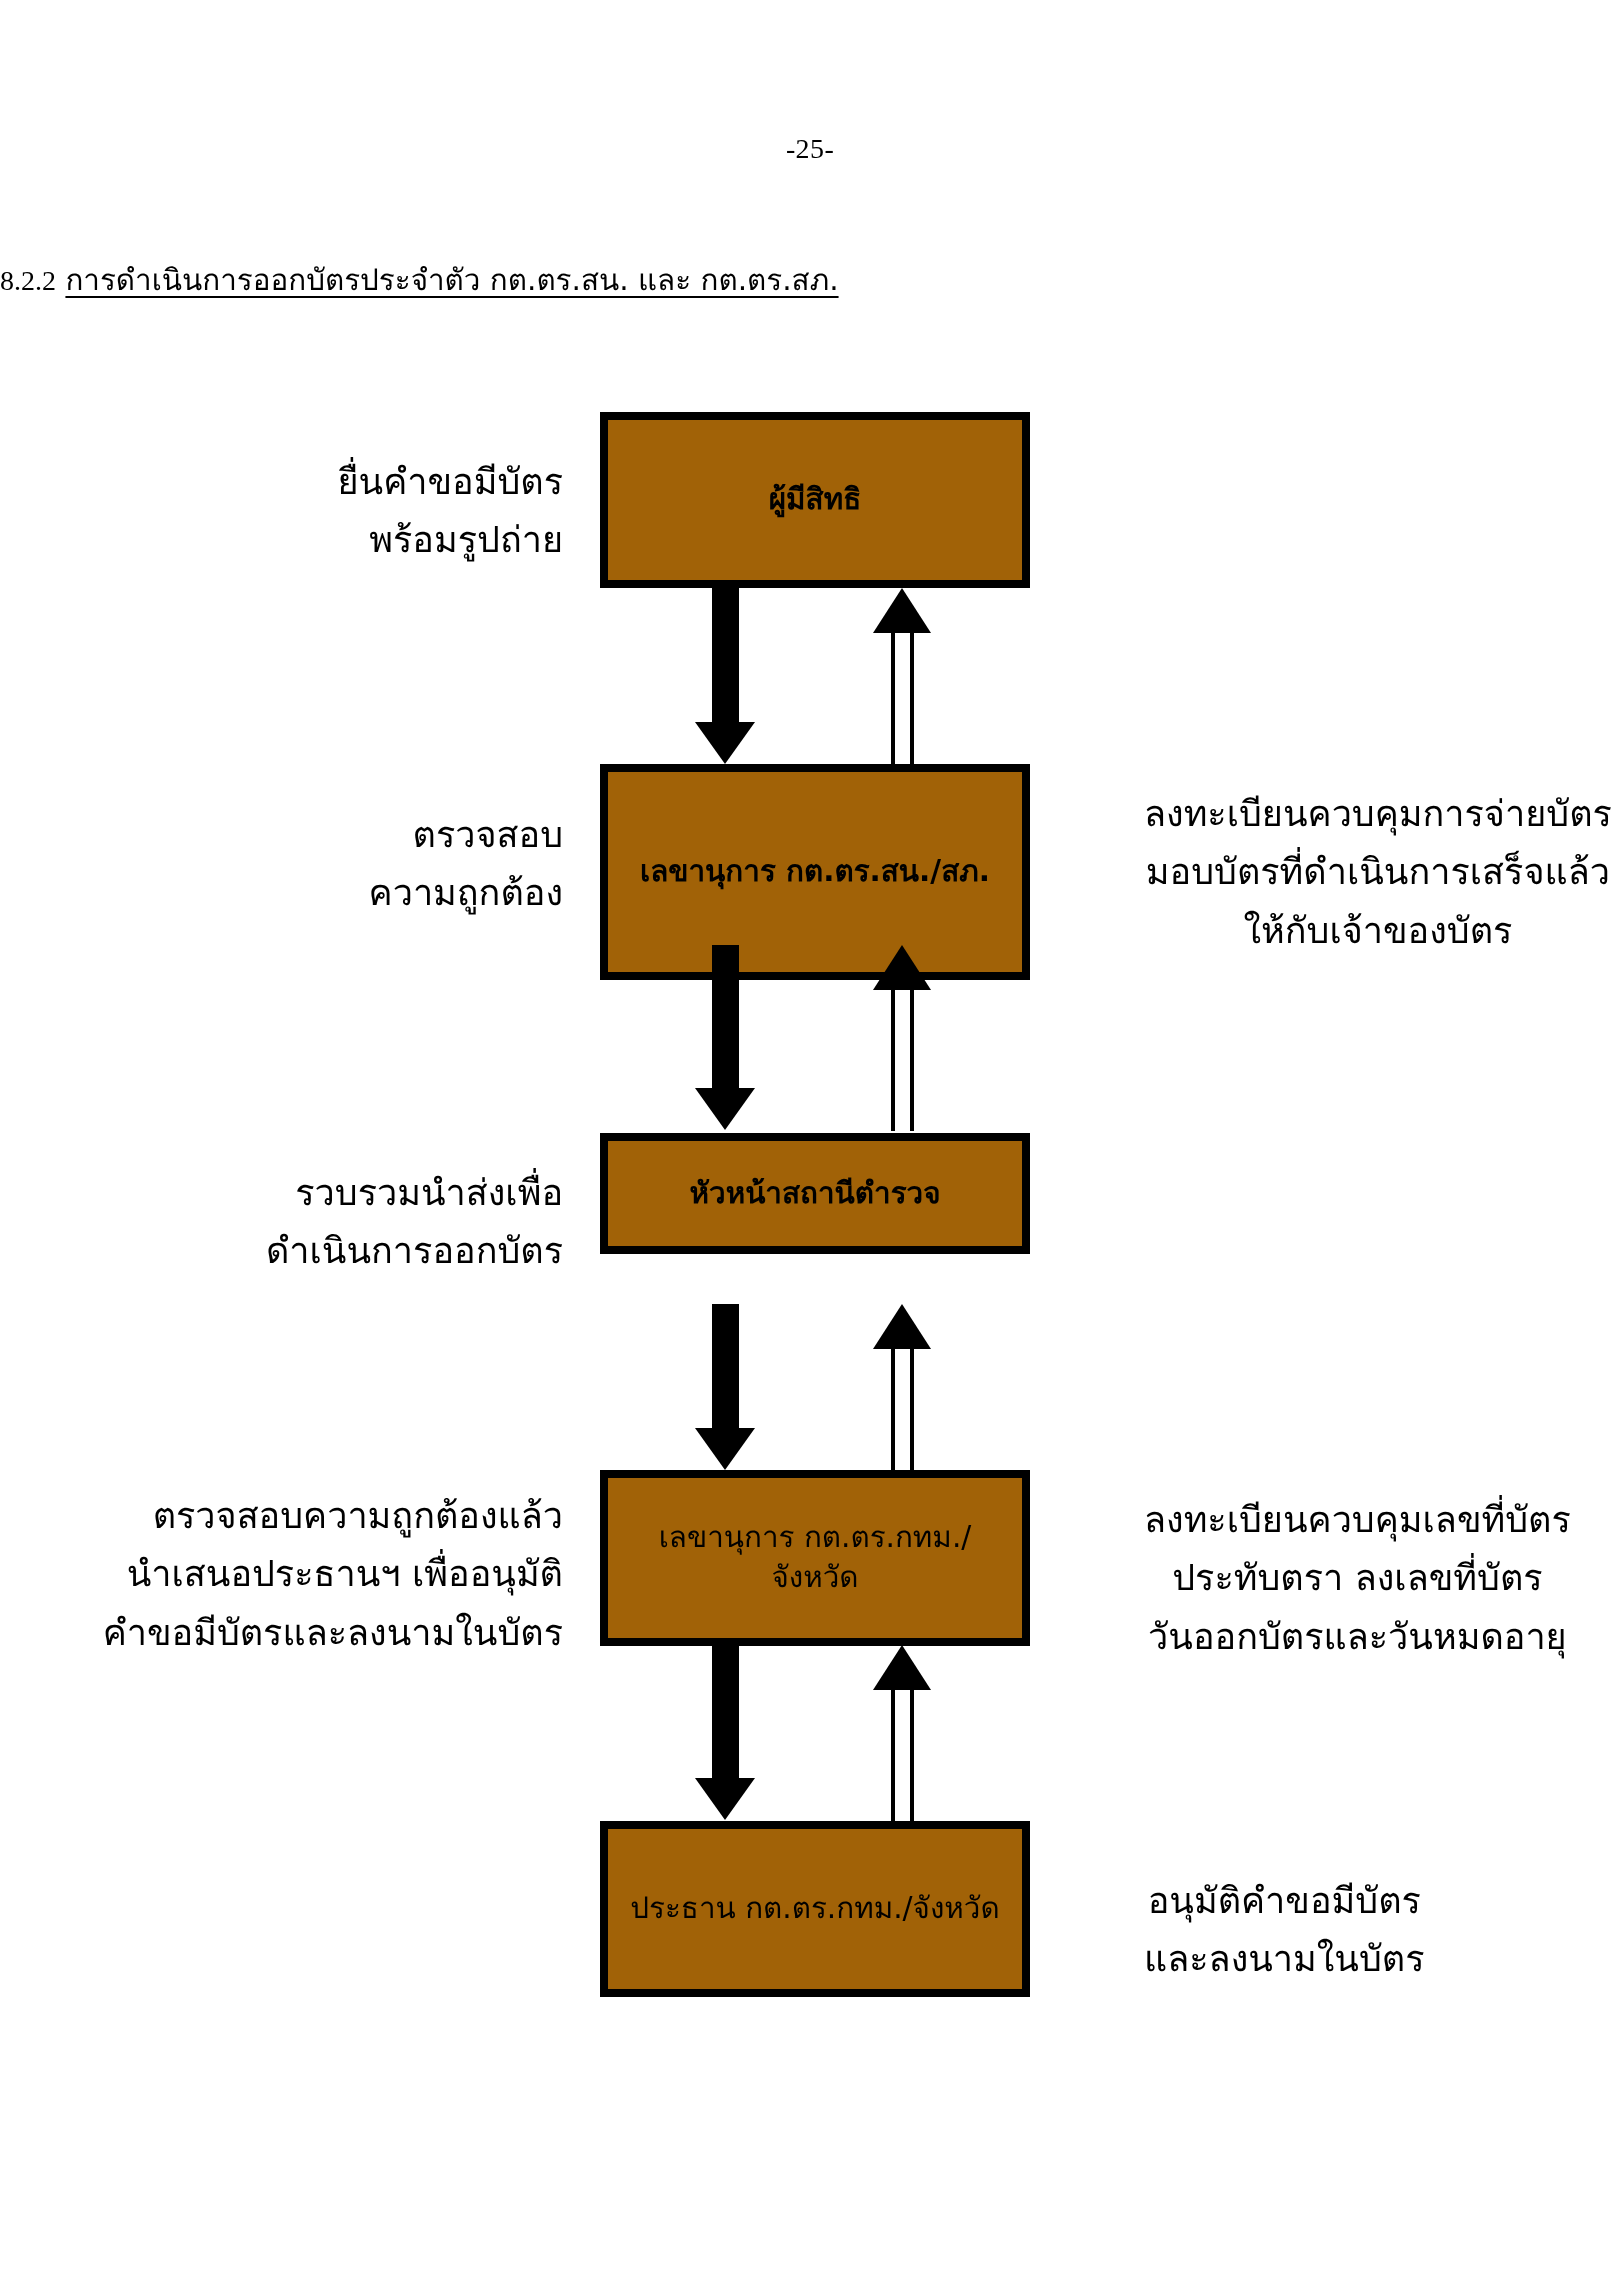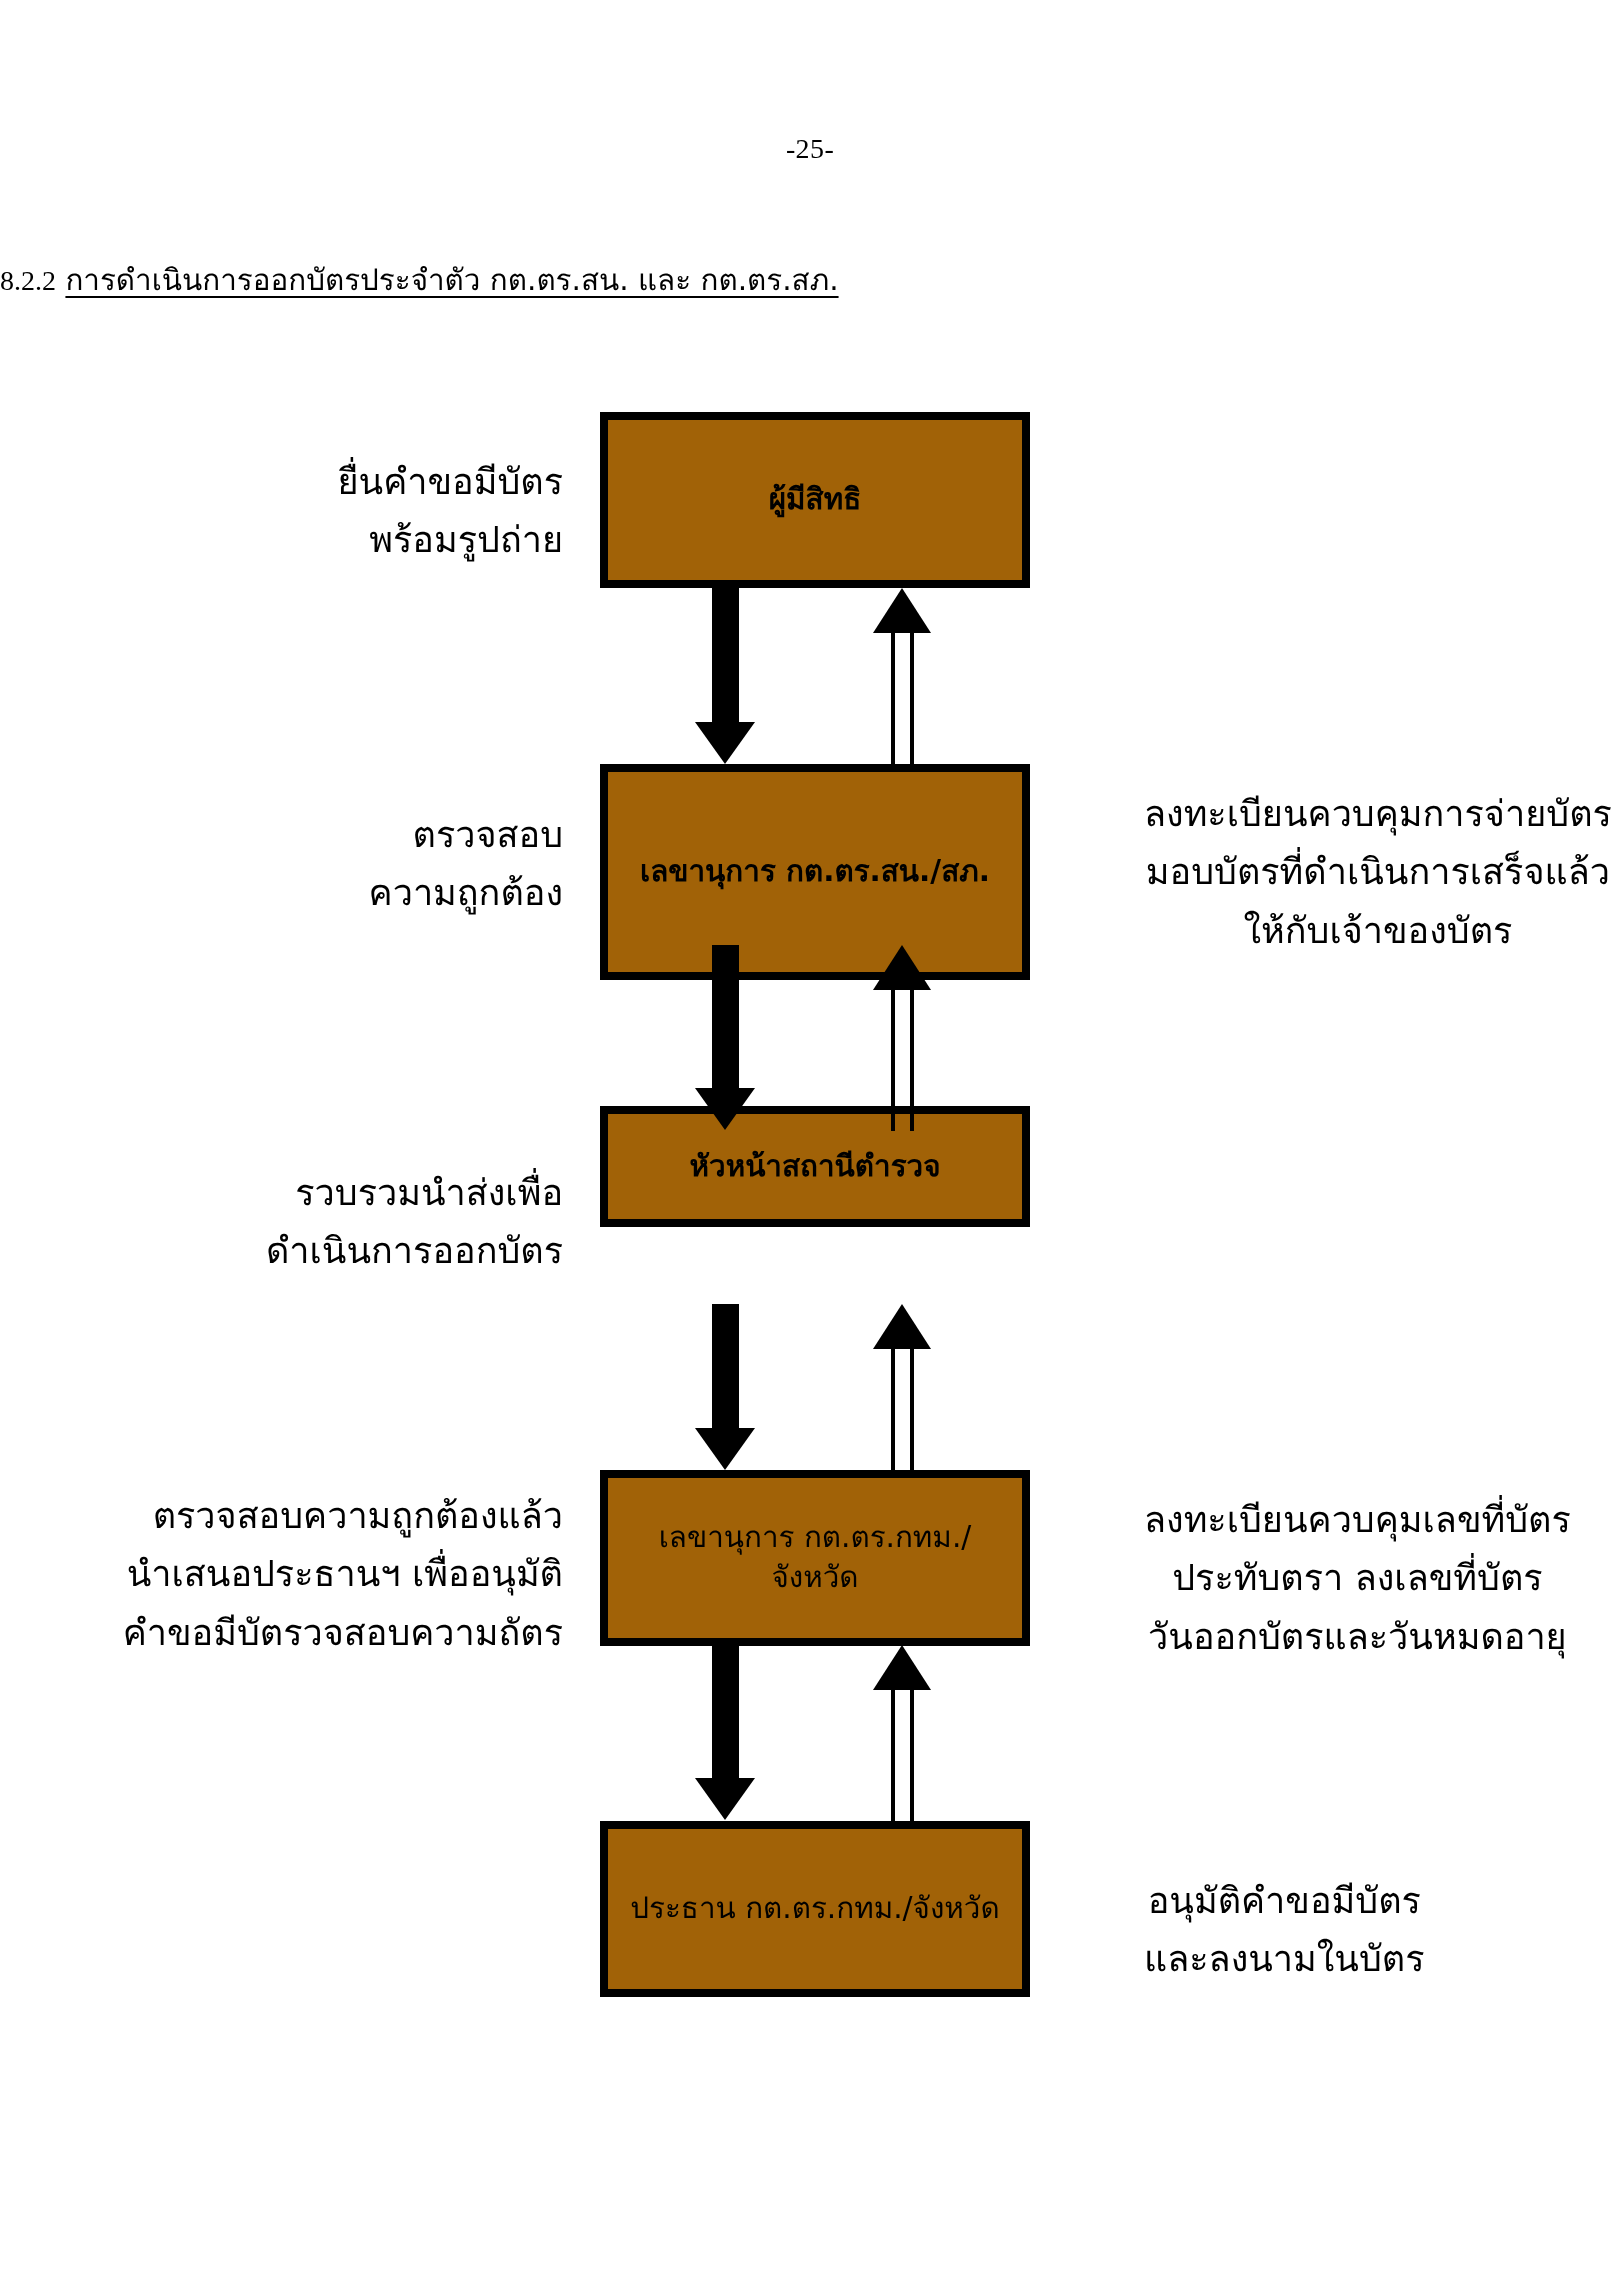--- a/index.html
+++ b/index.html
@@ -69,21 +69,21 @@
   .box-label {
     font-size: 29.6px;
     padding: 0 9px;
   }
   .box.bold .box-label {
     font-weight: bold;
   }
 
   #box-1 { top: 412px;  height: 176px; }
   #box-2 { top: 764px;  height: 216px; }
-  #box-3 { top: 1106px; height: 121px; }
+  #box-3 { top: 1133px; height: 121px; }
   #box-4 { top: 1470px; height: 176px; }
   #box-5 { top: 1821px; height: 176px; }
 
   
   .side-note {
     position: absolute;
     font-size: 36px;
     line-height: 1.62;
     white-space: pre-line;
   }
@@ -246,21 +246,21 @@
   </div>
 
   <div class="side-note left" id="note-left-1">ยื่นคำขอมีบัตร
 พร้อมรูปถ่าย</div>
   <div class="side-note left" id="note-left-2">ตรวจสอบ
 ความถูกต้อง</div>
   <div class="side-note left" id="note-left-3">รวบรวมนำส่งเพื่อ
 ดำเนินการออกบัตร</div>
   <div class="side-note left" id="note-left-4">ตรวจสอบความถูกต้องแล้ว
 นำเสนอประธานฯ เพื่ออนุมัติ
-คำขอมีบัตรวจสอบความถัตร</div>
+คำขอมีบัตรและลงนามในบัตร</div>
 
   <div class="side-note right" id="note-right-2">ลงทะเบียนควบคุมการจ่ายบัตร
 มอบบัตรที่ดำเนินการเสร็จแล้ว
 ให้กับเจ้าของบัตร</div>
   <div class="side-note right" id="note-right-4">ลงทะเบียนควบคุมเลขที่บัตร
 ประทับตรา   ลงเลขที่บัตร
 วันออกบัตรและวันหมดอายุ</div>
   <div class="side-note right" id="note-right-5">อนุมัติคำขอมีบัตร
 และลงนามในบัตร</div>
 

